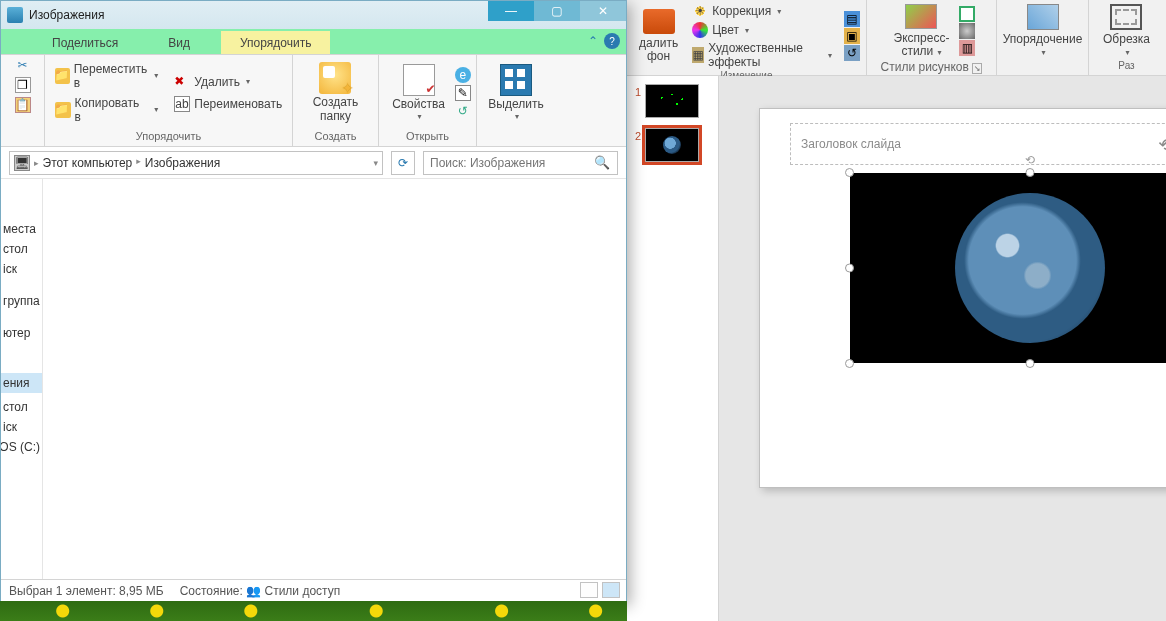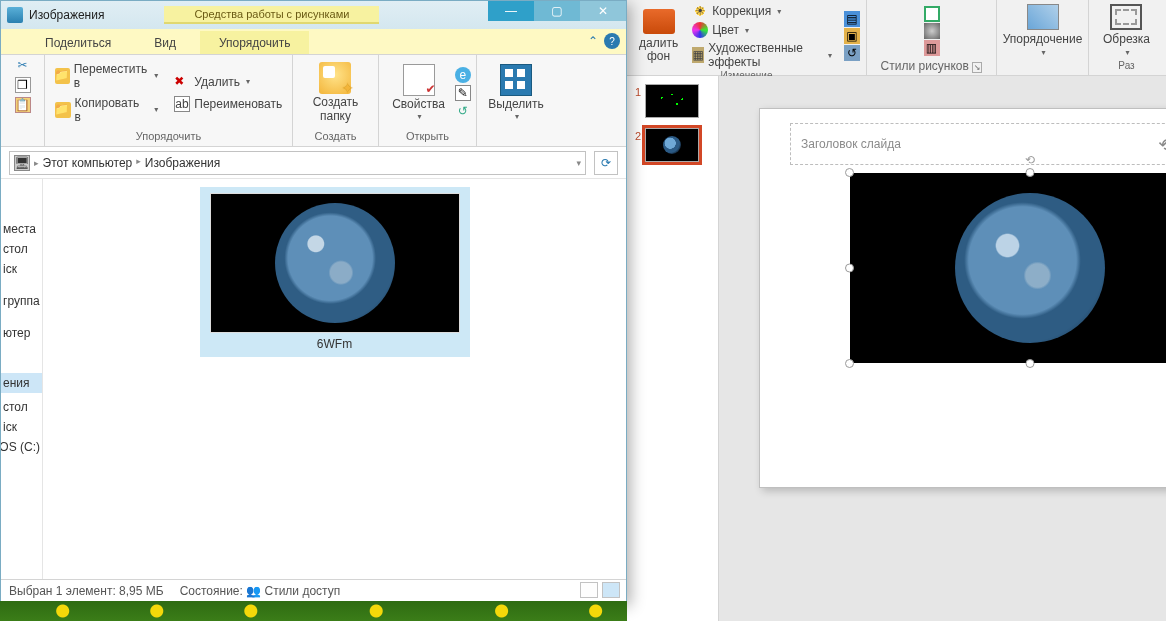--- a/index.html
+++ b/index.html
@@ -48,21 +48,21 @@
   
   .explorer{position:absolute;left:0;top:0;width:627px;height:602px;background:#fff;border:1px solid #7aacc3;box-shadow:4px 4px 14px rgba(0,0,0,.3);display:flex;flex-direction:column}
   .ex-titlebar{height:28px;background:linear-gradient(#e0eef4,#d4e7ef);display:flex;align-items:center;padding-left:6px;position:relative}
   .ex-titlebar .t{font-size:12px;color:#222;margin-left:6px}
   .ex-ctx{font-size:11px;color:#6a5a14;margin-left:60px;background:#f7f2a0;padding:2px 30px;border-bottom:2px solid #e0d870;position:relative;top:0}
   .ex-winbtns{position:absolute;right:0;top:0;display:flex;height:20px}
   .ex-winbtn{width:46px;height:20px;display:flex;align-items:center;justify-content:center;color:#fff;font-size:12px}
   .wb-min{background:#2fa0c9}
   .wb-max{background:#6fb9d4}
   .wb-close{background:#8fc6da}
-  .ex-tabsrow{height:26px;background:#fef9c3;display:flex;align-items:flex-end;border-bottom:1px solid #d4d4d4;padding-left:10px;gap:5px;position:relative}
+  .ex-tabsrow{height:26px;background:#86efac;display:flex;align-items:flex-end;border-bottom:1px solid #d4d4d4;padding-left:10px;gap:12px;position:relative}
   .ex-tab{padding:4px 18px;font-size:12px;color:#444;border:1px solid transparent;border-bottom:none}
   .ex-tab.ctx{background:#f7f2a0}
   .ex-tabsrow .help{position:absolute;right:6px;top:4px;display:flex;gap:6px;align-items:center}
   .help-ico{width:16px;height:16px;border-radius:50%;background:#2a7ab0;color:#fff;display:flex;align-items:center;justify-content:center;font-size:10px}
 
   .ex-ribbon{height:92px;background:#f7f7f7;border-bottom:1px solid #d4d4d4;display:flex}
   .ex-grp{border-right:1px solid #d4d4d4;display:flex;flex-direction:column;align-items:center;height:100%}
   .ex-grp-body{flex:1;display:flex;align-items:center;gap:2px;padding:2px 6px}
   .ex-grp-label{font-size:11px;color:#666;height:16px}
   .ex-btn{display:flex;align-items:center;gap:4px;padding:2px 4px;font-size:12px;color:#444}
@@ -162,20 +162,24 @@
           <span class="pico" style="background:#4a90d9">▤</span>
           <span class="pico" style="background:#e4b24a">▣</span>
           <span class="pico" style="background:#7aa0c4">↺</span>
         </div>
       </div>
       <div class="pp-grp-label">Изменение</div>
     </div>
 
     <div class="pp-grp" style="width:130px">
       <div class="pp-grp-body">
+        <div class="pp-bigbtn">
+          <span class="pico pico-lg" style="background:linear-gradient(135deg,#8fd04a,#e55);border:1px solid #999"></span>
+          <span><span>Экспресс-</span><br><span>стили</span><span class="dd-arrow"> ▾</span></span>
+        </div>
         <div class="pp-smallstack">
           <span class="pico" style="border:2px solid #3a6;background:#fff"></span>
           <span class="pico" style="background:radial-gradient(circle,#ccc,#666)"></span>
           <span class="pico" style="background:#d99">▥</span>
         </div>
       </div>
       <div class="pp-grp-label"><span>Стили рисунков</span> <span style="border:1px solid #aaa;padding:0 1px;font-size:8px">↘</span></div>
     </div>
 
     <div class="pp-grp" style="width:92px">
@@ -241,21 +245,20 @@
       </div>
     </div>
   </div>
 </div>
 
 <div class="explorer">
 
   <div class="ex-titlebar">
     <span class="pico" style="background:linear-gradient(#5ab0d8,#2a80b0);border-radius:2px"></span>
     <span class="t">Изображения</span>
-    <span class="ex-ctx">Средства работы с рисунками</span>
     <div class="ex-winbtns">
       <div class="ex-winbtn wb-min">—</div>
       <div class="ex-winbtn wb-max">▢</div>
       <div class="ex-winbtn wb-close">✕</div>
     </div>
   </div>
 
   <div class="ex-tabsrow">
     <div style="width:10px"></div>
     <div class="ex-tab">Поделиться</div>
@@ -361,46 +364,44 @@
           <span>Этот компьютер</span> 
           <span class="chev">▸</span>
         </span>
       <span class="crumb">
           <span>Изображения</span>
         </span>
       <span style="flex:1"></span>
       <span class="chev">▾</span>
     </div>
     <div class="ex-refresh">⟳</div>
+    <div class="ex-search">
+      <input placeholder="Поиск: Изображения" style="">
+      <span class="mag">🔍</span>
+    </div>
   </div>
 
   <div class="ex-content">
     <div class="ex-side">
       <div class="side-item">места</div>
       <div class="side-item">стол</div>
       <div class="side-item">іск</div>
       <div style="height:12px"></div>
       <div class="side-item">группа</div>
       <div style="height:12px"></div>
       <div class="side-item">ютер</div>
       <div style="height:30px"></div>
       <div class="side-item" style="background:#cde6f7">ения</div>
       <div style="height:4px"></div>
       <div class="side-item">стол</div>
       <div class="side-item">іск</div>
       <div class="side-item">OS (C:)</div>
     </div>
 
     <div class="ex-files">
-      <div class="thumb-wrap sel">
-        <div class="thumb h1">
-          <div class="earth-big"></div>
-        </div>
-        <div class="fname">6WFm</div>
-      </div>
     </div>
   </div>
 
   <div class="ex-status">
     <span>Выбран 1 элемент: 8,95 МБ</span>
     <span>
       <span>Состояние:</span>
       <span style="color:#2a7ab0">👥</span>
       <span>Стили доступ</span>
     </span>

